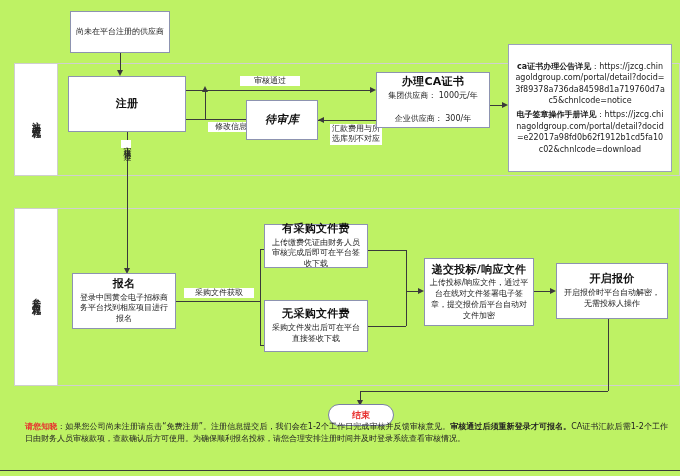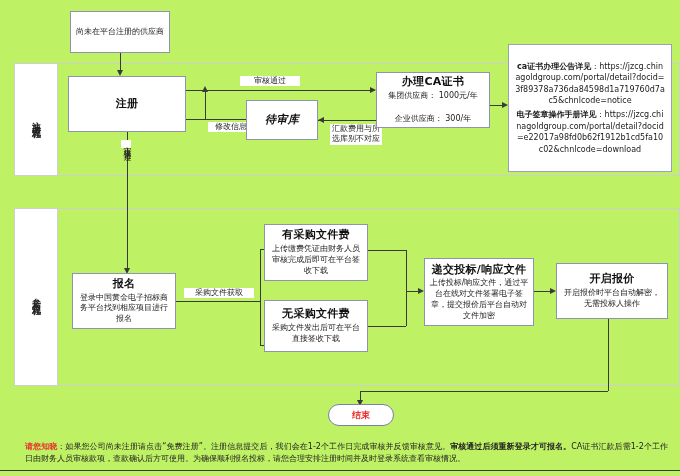--- a/index.html
+++ b/index.html
@@ -241,21 +241,21 @@
   </div>
 
   <div class="ln h" style="left:176px; top:301px; width:84px;"></div>
   <div class="elabel" style="left:184px; top:288px; width:70px;">采购文件获取</div>
   <div class="ln v" style="left:260px; top:249px; height:96px;"></div>
   <div class="ln h" style="left:260px; top:249px; width:16px;"></div>
   <div class="arrow right" style="left:272px; top:245.5px;"></div>
   <div class="ln h" style="left:260px; top:345px; width:16px;"></div>
   <div class="arrow right" style="left:272px; top:341.5px;"></div>
 
-  <div class="node" style="left:264px; top:224px; width:104px; height:57px;">
+  <div class="node" style="left:264px; top:224px; width:104px; height:44px;">
     <div class="t">有采购文件费</div>
     <div class="s">上传缴费凭证由财务人员审核完成后即可在平台签收下载</div>
   </div>
 
   <div class="node" style="left:264px; top:300px; width:104px; height:52px;">
     <div class="t">无采购文件费</div>
     <div class="s">采购文件发出后可在平台直接签收下载</div>
   </div>
 
   <div class="ln h" style="left:368px; top:250px; width:38px;"></div>
@@ -279,18 +279,18 @@
 
   <div class="ln v" style="left:608px; top:319px; height:72px;"></div>
   <div class="ln h" style="left:360px; top:391px; width:248px;"></div>
   <div class="ln v" style="left:360px; top:391px; height:13px;"></div>
   <div class="arrow down" style="left:356.5px; top:400px;"></div>
 
   <div class="terminator" style="left:328px; top:404px; width:66px; height:22px;">
     <span>结束</span>
   </div>
 
-  <div class="footer" style="top:438px;padding-left:25px;">
+  <div class="footer" style="top:418px;padding-left:25px;">
     <span class="hl">请您知晓</span><span>：如果您公司尚未注册请点击“免费注册”。注册信息提交后，我们会在1-2个工作日完成审核并反馈审核意见。</span><span class="strong">审核通过后须重新登录才可报名。</span><span>CA证书汇款后需1-2个工作日由财务人员审核款项，查款确认后方可使用。为确保顺利报名投标，请您合理安排注册时间并及时登录系统查看审核情况。</span>
   </div>
   <div class="footer-rule" style="top:470px;"></div>
 
 </div>
 
 </body></html>

